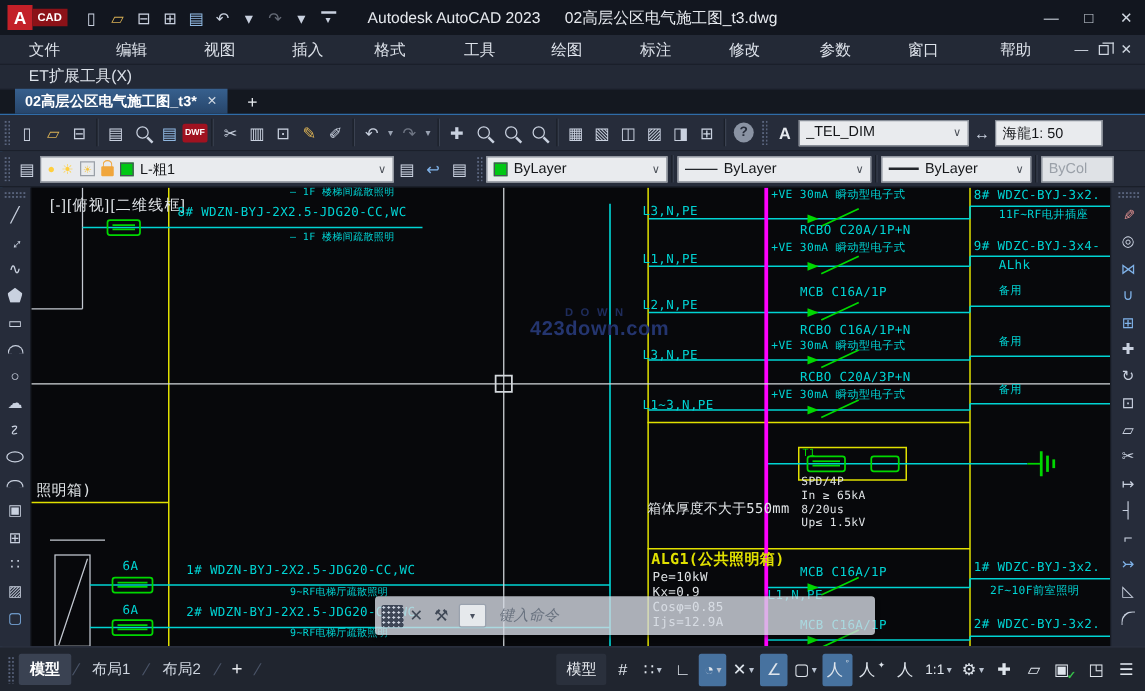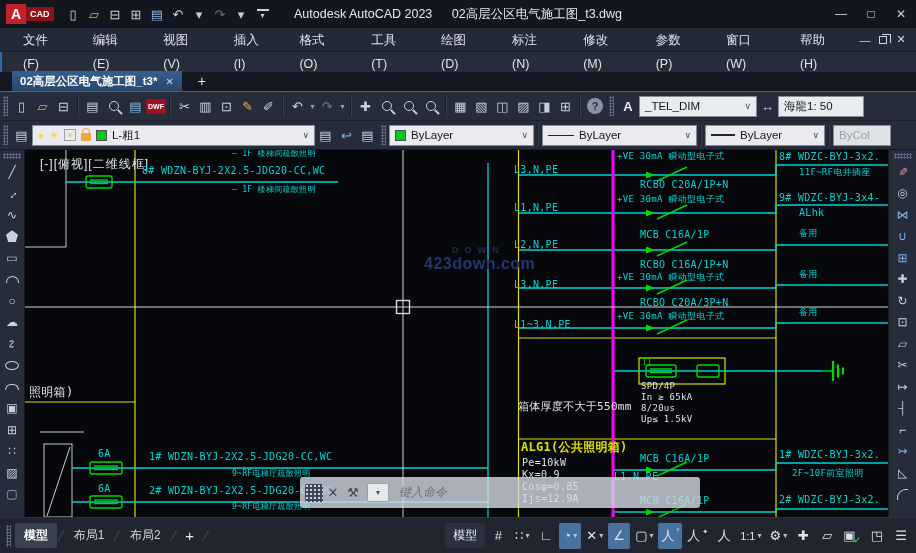--- a/index.html
+++ b/index.html
@@ -202,20 +202,23 @@
         <li>窗口(W)</li>
         <li>帮助(H)</li>
       </ul>
     <div class="mdi-btns">
       <span class="mdi-btn">—</span>
       <span class="mdi-btn">
           <span class="restore"></span>
         </span>
       <span class="mdi-btn">✕</span>
     </div>
+  </div>
+  <div class="menubar2">
+    <span>ET扩展工具(X)</span>
   </div>
 
   <div class="tabbar">
     <div class="doc-tab">
       <span>02高层公区电气施工图_t3*</span>
       <span class="tab-close">✕</span>
     </div>
     <div class="tab-add">+</div>
   </div>
 
@@ -251,21 +254,21 @@
         <span class="tbi">▧</span>
         <span class="tbi">◫</span>
         <span class="tbi">▨</span>
         <span class="tbi">◨</span>
         <span class="tbi">⊞</span>
         <span class="sep"></span>
         <span class="help-i">?</span>
       </div>
     <span class="grip"></span>
     <span class="tbi text-style-i">A</span>
-    <div class="combo" style="width:118px">
+    <div class="combo" style="width:136px">
       <span>_TEL_DIM</span>
       <span class="chev">∨</span>
     </div>
     <span class="tbi">↔</span>
     <div class="combo" style="width:86px">
       <span>海龍1: 50</span>
     </div>
   </div>
 
   <div class="toolbar toolbar2">

